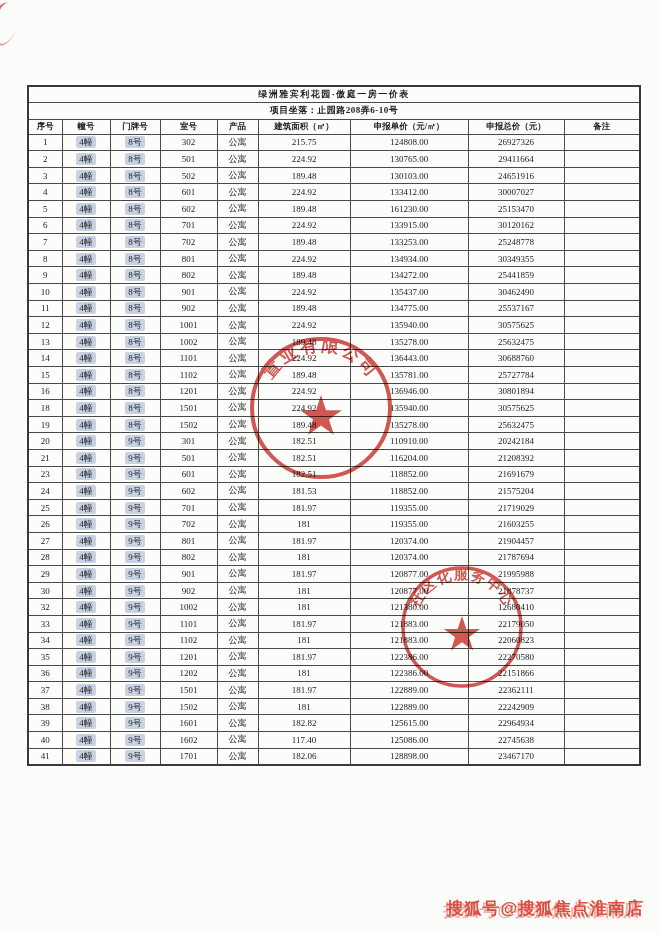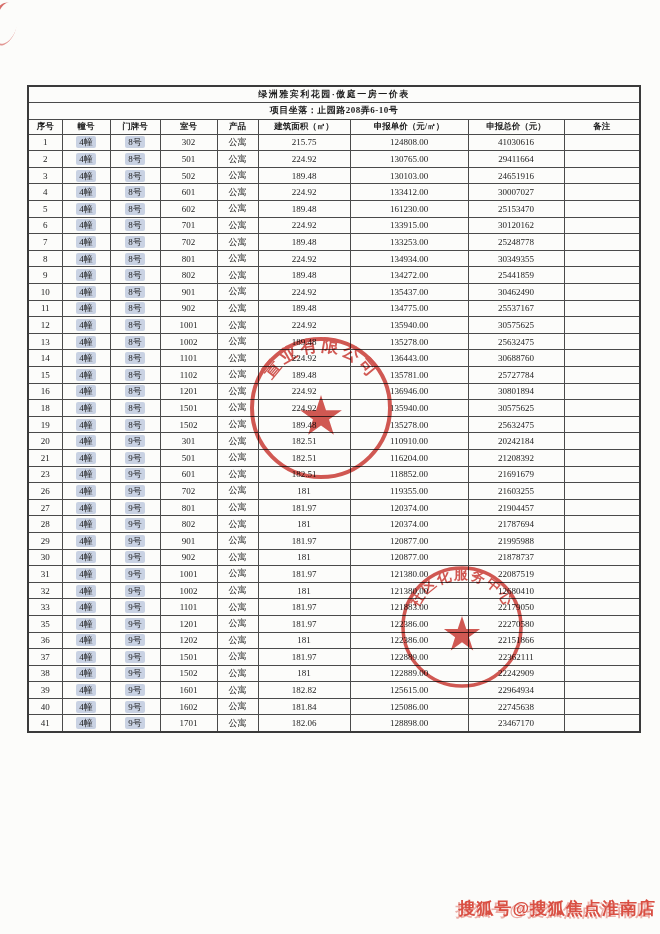--- a/index.html
+++ b/index.html
@@ -51,21 +51,21 @@
     line-height:12px;
   }
   .stamp {
     position:absolute;
     mix-blend-mode:multiply;
     opacity:0.85;
     pointer-events:none;
   }
   .watermark {
     position:absolute;
-    right:4px;
+    right:16px;
     bottom:14px;
     font-size:17px;
     font-weight:bold;
     letter-spacing:1px;
     color:#d94f43;
     text-shadow:-3px 2px 0 rgba(217,79,67,0.45);
     white-space:nowrap;
   }
   .corner-mark {
     position:absolute;
@@ -115,21 +115,21 @@
         </tr>
 
     <tr>
           <td>1</td>
           <td><span class="hl">4幢</span></td>
           <td><span class="hl">8号</span></td>
           <td>302</td>
           <td>公寓</td>
           <td>215.75</td>
           <td>124808.00</td>
-          <td>41030616</td>
+          <td>26927326</td>
           <td></td>
         </tr>
         <tr>
           <td>2</td>
           <td><span class="hl">4幢</span></td>
           <td><span class="hl">8号</span></td>
           <td>501</td>
           <td>公寓</td>
           <td>224.92</td>
           <td>130765.00</td>
@@ -339,20 +339,42 @@
           <td><span class="hl">4幢</span></td>
           <td><span class="hl">9号</span></td>
           <td>601</td>
           <td>公寓</td>
           <td>182.51</td>
           <td>118852.00</td>
           <td>21691679</td>
           <td></td>
         </tr>
         <tr>
+          <td>24</td>
+          <td><span class="hl">4幢</span></td>
+          <td><span class="hl">9号</span></td>
+          <td>602</td>
+          <td>公寓</td>
+          <td>181.53</td>
+          <td>118852.00</td>
+          <td>21575204</td>
+          <td></td>
+        </tr>
+        <tr>
+          <td>25</td>
+          <td><span class="hl">4幢</span></td>
+          <td><span class="hl">9号</span></td>
+          <td>701</td>
+          <td>公寓</td>
+          <td>181.97</td>
+          <td>119355.00</td>
+          <td>21719029</td>
+          <td></td>
+        </tr>
+        <tr>
           <td>26</td>
           <td><span class="hl">4幢</span></td>
           <td><span class="hl">9号</span></td>
           <td>702</td>
           <td>公寓</td>
           <td>181</td>
           <td>119355.00</td>
           <td>21603255</td>
           <td></td>
         </tr>
@@ -394,31 +416,20 @@
           <td><span class="hl">4幢</span></td>
           <td><span class="hl">9号</span></td>
           <td>902</td>
           <td>公寓</td>
           <td>181</td>
           <td>120877.00</td>
           <td>21878737</td>
           <td></td>
         </tr>
         <tr>
-          <td>31</td>
-          <td><span class="hl">4幢</span></td>
-          <td><span class="hl">9号</span></td>
-          <td>1001</td>
-          <td>公寓</td>
-          <td>181.97</td>
-          <td>121380.00</td>
-          <td>22087519</td>
-          <td></td>
-        </tr>
-        <tr>
           <td>32</td>
           <td><span class="hl">4幢</span></td>
           <td><span class="hl">9号</span></td>
           <td>1002</td>
           <td>公寓</td>
           <td>181</td>
           <td>121380.00</td>
           <td>12680410</td>
           <td></td>
         </tr>
@@ -427,20 +438,31 @@
           <td><span class="hl">4幢</span></td>
           <td><span class="hl">9号</span></td>
           <td>1101</td>
           <td>公寓</td>
           <td>181.97</td>
           <td>121883.00</td>
           <td>22179050</td>
           <td></td>
         </tr>
         <tr>
+          <td>34</td>
+          <td><span class="hl">4幢</span></td>
+          <td><span class="hl">9号</span></td>
+          <td>1102</td>
+          <td>公寓</td>
+          <td>181</td>
+          <td>121883.00</td>
+          <td>22060823</td>
+          <td></td>
+        </tr>
+        <tr>
           <td>35</td>
           <td><span class="hl">4幢</span></td>
           <td><span class="hl">9号</span></td>
           <td>1201</td>
           <td>公寓</td>
           <td>181.97</td>
           <td>122386.00</td>
           <td>22270580</td>
           <td></td>
         </tr>
@@ -487,21 +509,21 @@
           <td>125615.00</td>
           <td>22964934</td>
           <td></td>
         </tr>
         <tr>
           <td>40</td>
           <td><span class="hl">4幢</span></td>
           <td><span class="hl">9号</span></td>
           <td>1602</td>
           <td>公寓</td>
-          <td>181.84</td>
+          <td>117.40</td>
           <td>125086.00</td>
           <td>22745638</td>
           <td></td>
         </tr>
         <tr>
           <td>41</td>
           <td><span class="hl">4幢</span></td>
           <td><span class="hl">9号</span></td>
           <td>1701</td>
           <td>公寓</td>

